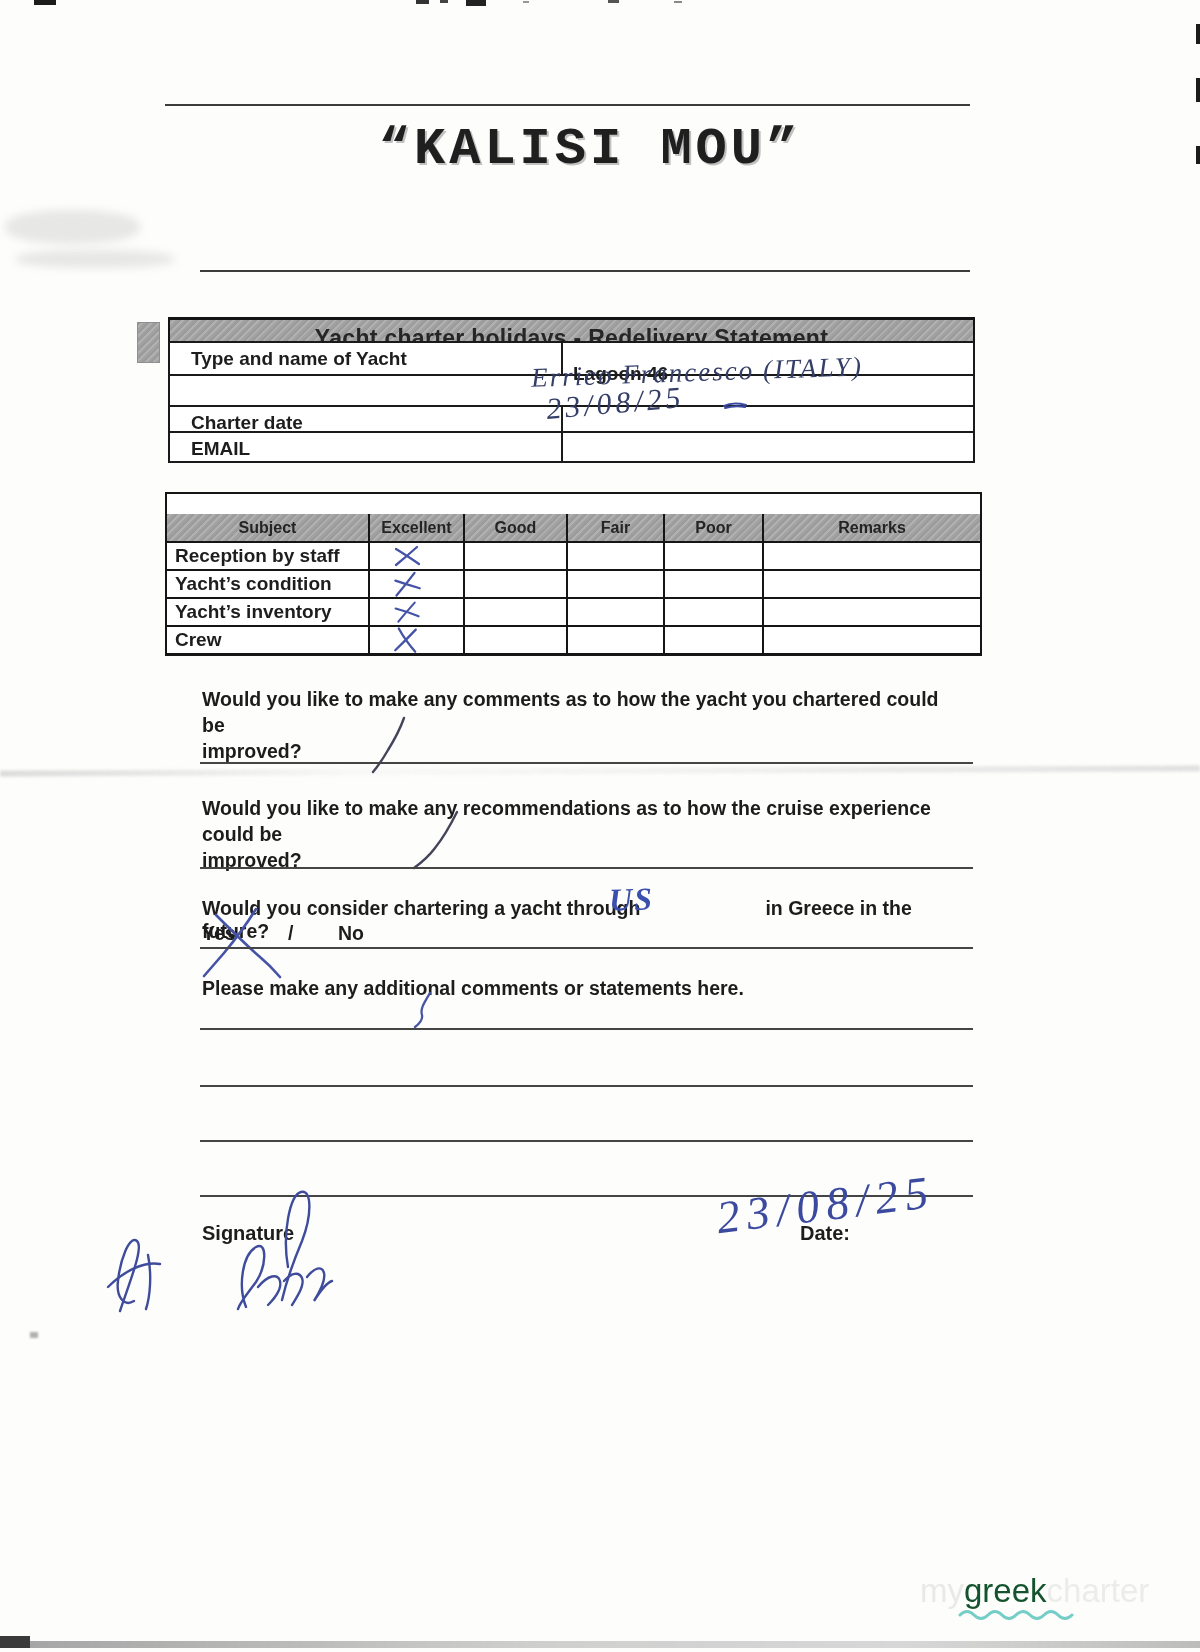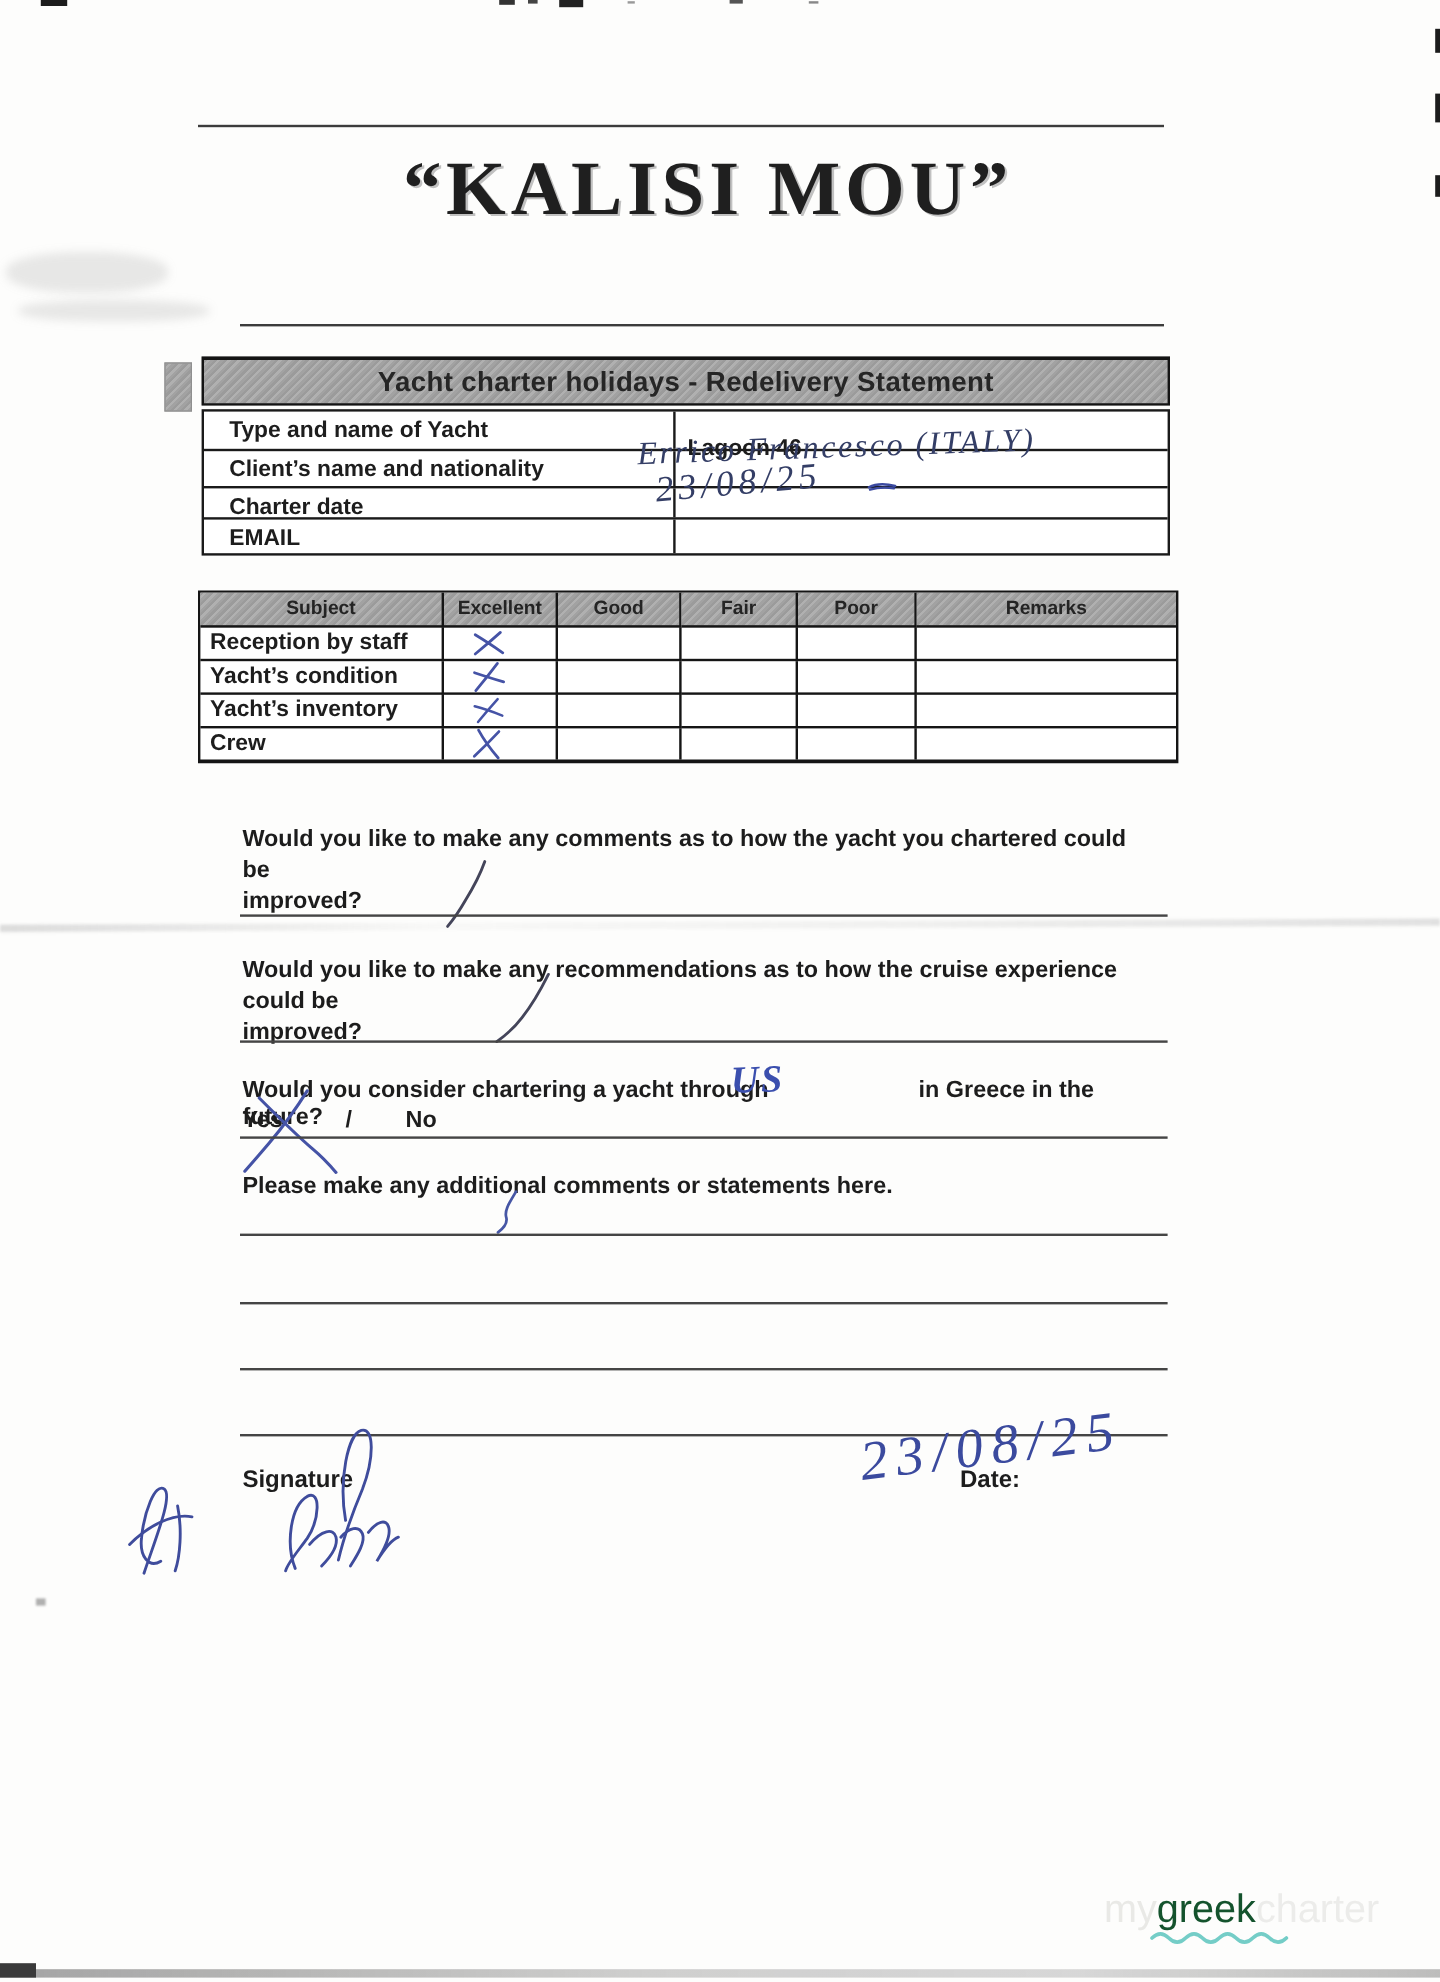--- a/index.html
+++ b/index.html
@@ -6,29 +6,30 @@
   #page{
     position:relative;width:1200px;height:1652px;margin:0 auto;
     background:#fdfdfc;overflow:hidden;
     font-family:"Liberation Sans",sans-serif;color:#1d1d1d;
   }
   .abs{position:absolute;}
   
   #top-rule{left:165px;top:104px;width:805px;height:2px;background:#3c3c3c;}
   #doc-title{
     left:280px;top:120px;width:620px;text-align:center;
-    font-family:Liberation Serif, serif;font-weight:700;font-size:64px;
+    font-family:Liberation Mono, monospace;font-weight:700;font-size:52px;
     letter-spacing:4px;color:#1f1f1f;text-shadow:2px 2px 0 rgba(40,40,40,.28);
     white-space:nowrap;
   }
   #title-rule{left:200px;top:270px;width:770px;height:2px;background:#3c3c3c;}
   
   .graytex{
     background:#a6a6a6;
     background-image:repeating-linear-gradient(135deg,#9b9b9b 0 2px,#b0b0b0 2px 4px,#a2a2a2 4px 6px);
+    margin-top:20px;
   }
   #gray-chip{left:137px;top:302px;width:21px;height:39px;border:1px solid #8f8f8f;}
   #header-bar{
     left:168px;top:297px;width:803px;height:36px;
     border:2px solid #141414;border-top-width:3px;
     display:flex;align-items:center;justify-content:center;
     font-weight:700;font-size:23px;color:#262626;letter-spacing:.3px;
   }
   
   #info-table{left:168px;top:341px;width:803px;border:2px solid #1a1a1a;background:#fff;}
@@ -136,21 +137,20 @@
   <div class="abs graytex" id="header-bar">
     <span>Yacht charter holidays - Redelivery Statement</span>
   </div>
 
   <div class="abs" id="info-table">
     <div class="info-row r0">
       <div class="info-label">Type and name of Yacht</div>
       <div class="info-value">Lagoon 46</div>
     </div>
     <div class="info-row r1">
-      <div class="info-label">Client’s name and nationality</div>
       <div class="info-value"></div>
     </div>
     <div class="info-row r2">
       <div class="info-label">Charter date</div>
       <div class="info-value"></div>
     </div>
     <div class="info-row r3">
       <div class="info-label">EMAIL</div>
       <div class="info-value"></div>
     </div>

